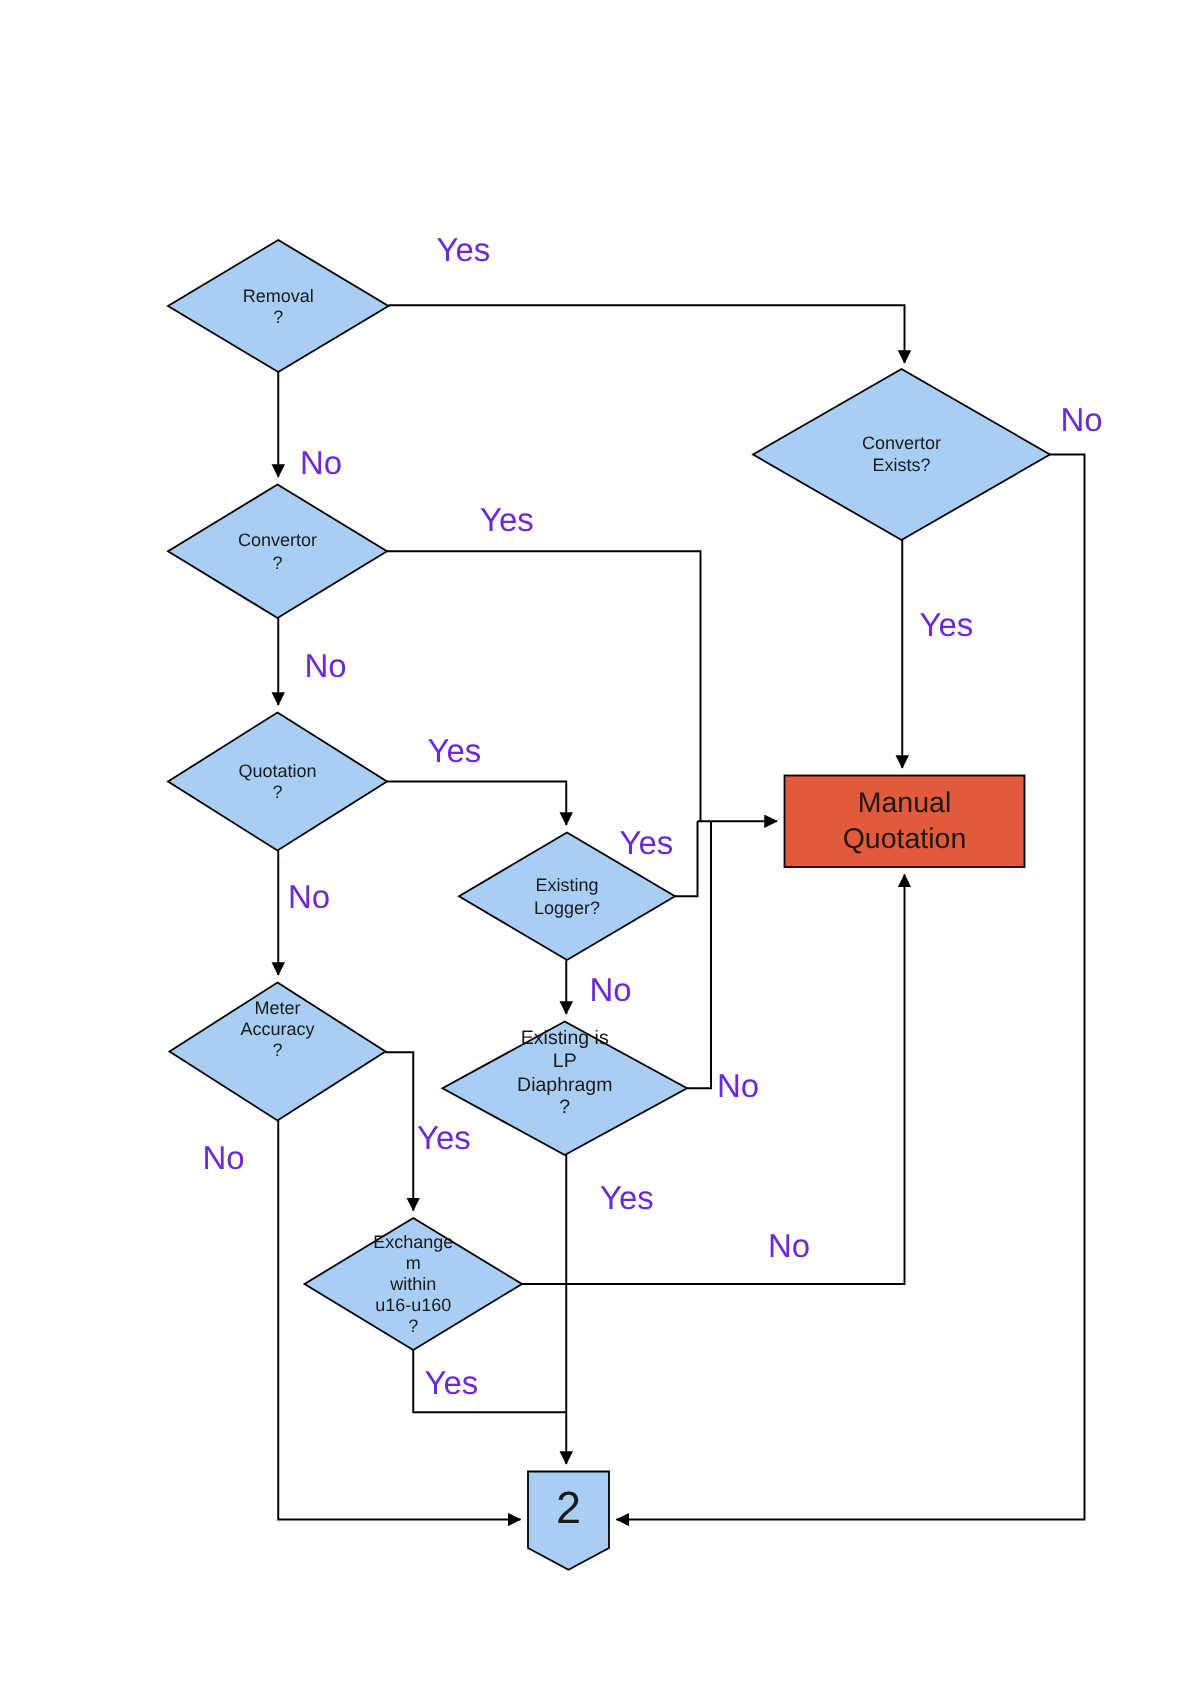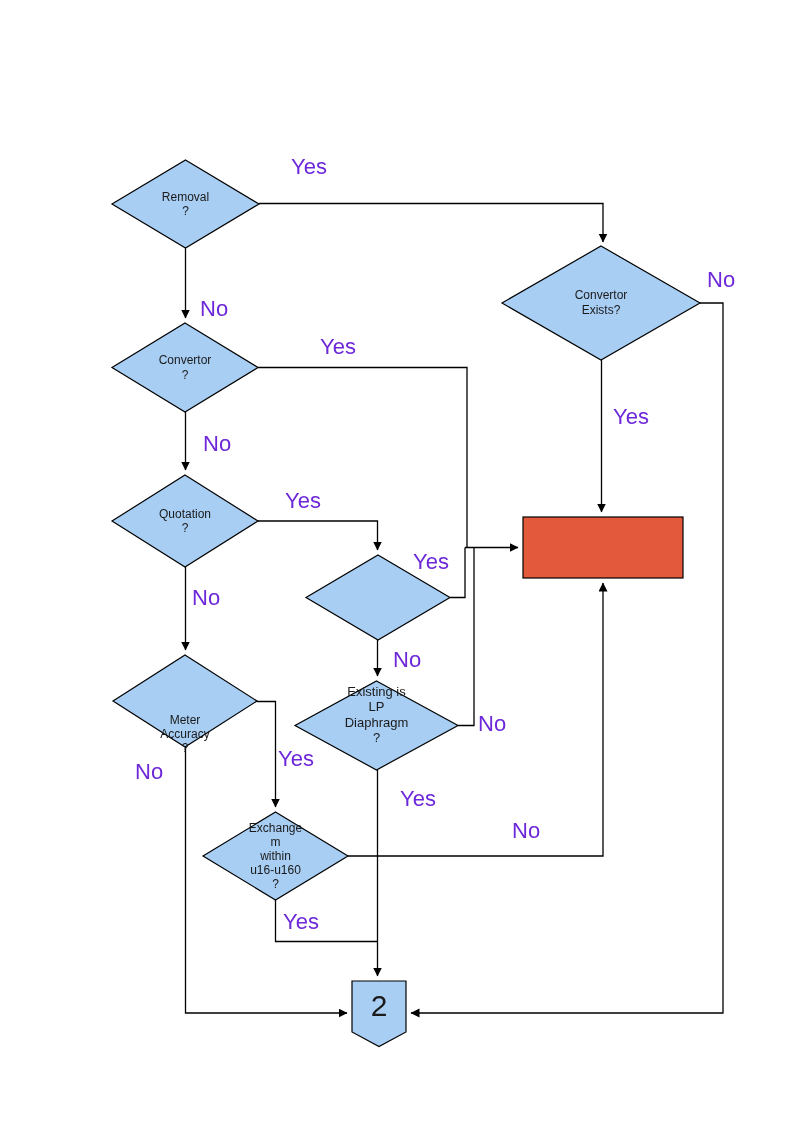--- a/index.html
+++ b/index.html
@@ -91,34 +91,38 @@
       <polygon class="shape" points="352,981 406,981 406,1032 379,1046.5 352,1032" fill="#A8CEF4"></polygon>
     </g>
   </svg>
 
   <div class="node-label fs12" style="left:112px; top:160px; width:147px; height:88px;">Removal
 ?</div>
   <div class="node-label fs12" style="left:112px; top:323px; width:146px; height:89px;">Convertor
 ?</div>
   <div class="node-label fs12" style="left:112px; top:475px; width:146px; height:92px;">Quotation
 ?</div>
-  <div class="node-label fs12" style="left:113px; top:688px; width:144px; height:92px;">Meter
+  <div class="node-label fs12" style="left:113px; top:640px; width:144px; height:92px;">Meter
 Accuracy
 ?</div>
   <div class="node-label fs15" style="left:502px; top:246px; width:198px; height:114px;">Convertor
 Exists?</div>
+  <div class="node-label fs12" style="left:306px; top:555px; width:144px; height:85px;">Existing
+Logger?</div>
   <div class="node-label fs13" style="left:295px; top:670px; width:163px; height:89px;">Existing is
 LP
 Diaphragm
 ?</div>
   <div class="node-label fs12" style="left:203px; top:812px; width:145px; height:88px;">Exchange
 m
 within
 u16-u160
 ?</div>
+  <div class="node-label fs19" style="left:523px; top:517px; width:160px; height:61px;">Manual
+Quotation</div>
   <div class="node-label fs30" style="left:352px; top:981px; width:54px; height:50px;">2</div>
 
   <div class="edge-label" style="left:291px; top:154px;">Yes</div>
   <div class="edge-label" style="left:200px; top:296px;">No</div>
   <div class="edge-label" style="left:320px; top:334px;">Yes</div>
   <div class="edge-label" style="left:203px; top:431px;">No</div>
   <div class="edge-label" style="left:285px; top:488px;">Yes</div>
   <div class="edge-label" style="left:192px; top:585px;">No</div>
   <div class="edge-label" style="left:613px; top:404px;">Yes</div>
   <div class="edge-label" style="left:707px; top:267px;">No</div>

